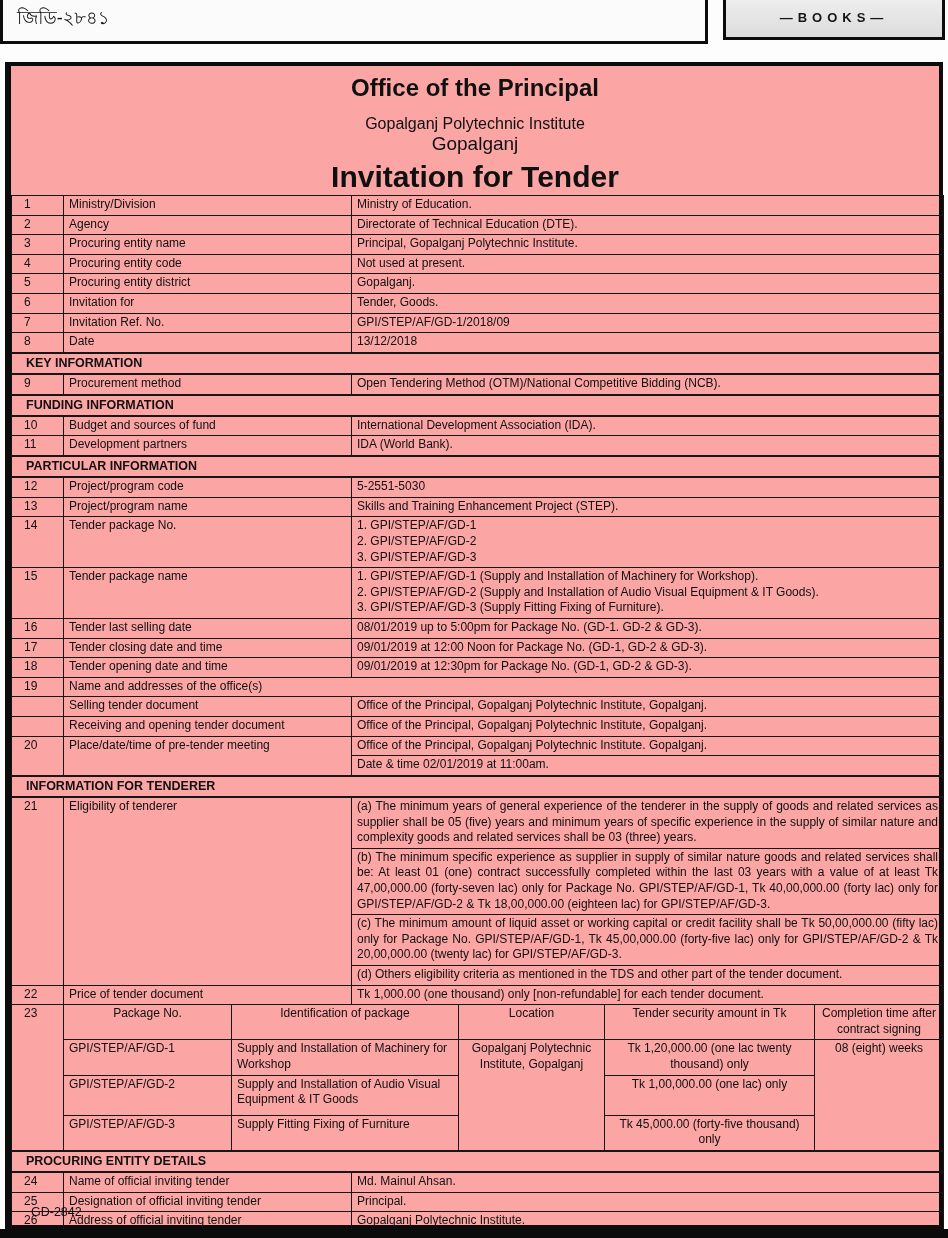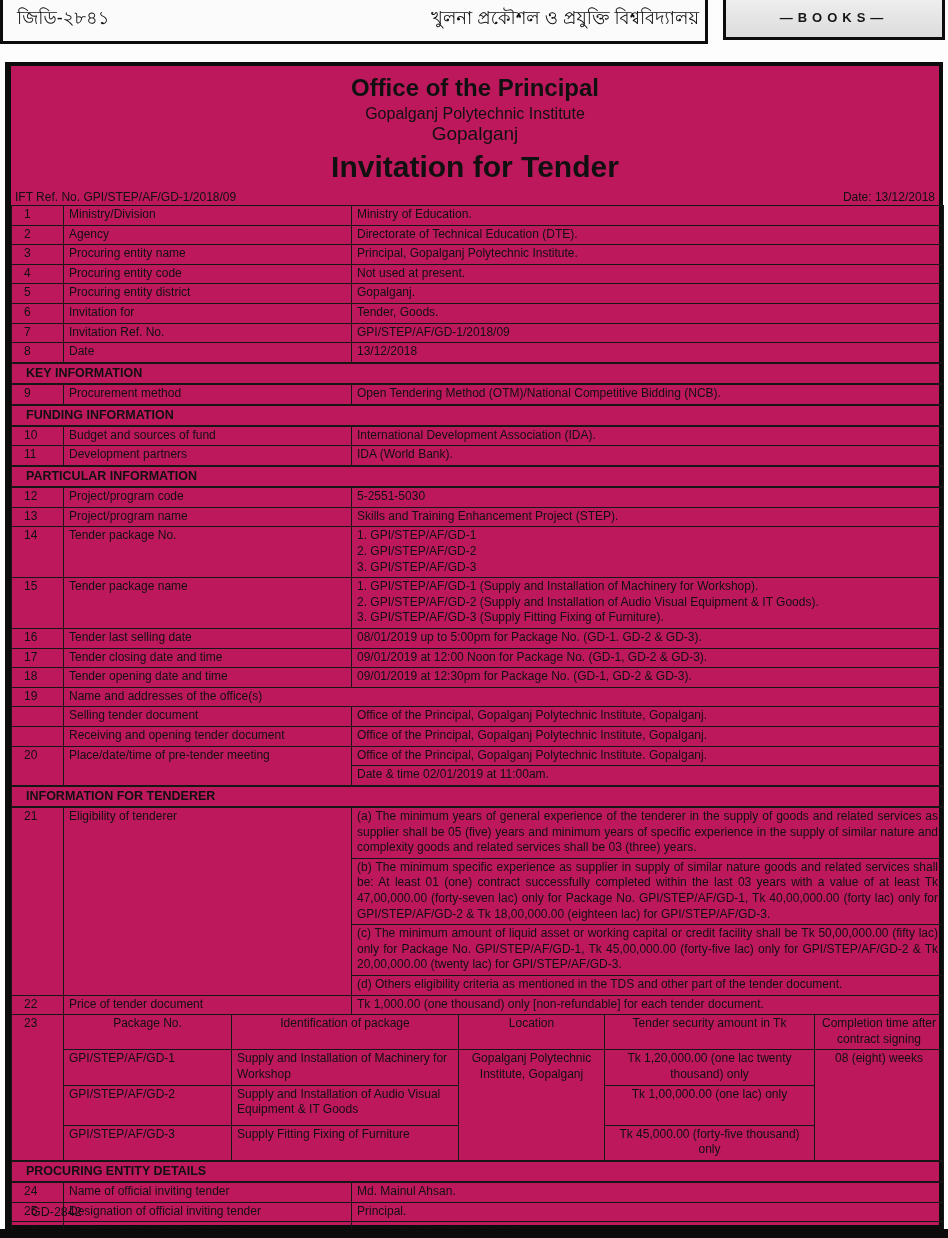--- a/index.html
+++ b/index.html
@@ -19,25 +19,25 @@
     position:absolute; left:723px; top:-16px; width:222px; height:56px;
     border:3px solid #0c0c0c; background:linear-gradient(#f4f4f4,#dcdcdc);
     overflow:hidden; text-align:center;
   }
   .books-script { position:absolute; left:50%; transform:translateX(-50%); top:-16px; }
   .books-text { position:absolute; left:0; right:0; bottom:12px; font-size:13px; letter-spacing:5px; font-weight:bold; color:#161616; }
 
   
   .mainbox {
     position:absolute; left:5px; top:62px; width:938px; height:1167px;
-    border:4px solid #0c0c0c; border-left-width:6px; background:#be185d;
+    border:4px solid #0c0c0c; border-left-width:6px; background:#fca5a5;
   }
   .doc-head { text-align:center; padding-top:8px; }
   .office { font-size:24px; font-weight:bold; }
-  .inst { font-size:16px; margin-top:3px; }
+  .inst { font-size:16px; margin-top:13px; }
   .city { font-size:19px; margin-top:0; }
   .big-title { font-size:30px; font-weight:bold; margin-top:4px; line-height:1.2; }
   .ift-line { display:flex; justify-content:space-between; font-size:12px; padding:5px 4px 1px 4px; }
 
   
   table { width:100%; border-collapse:collapse; table-layout:fixed; }
   td {
     border:1.5px solid #161616; font-size:12px; line-height:1.3;
     padding:1px 5px 2px 5px; vertical-align:top; word-wrap:break-word;
   }
@@ -51,39 +51,34 @@
   .gd-code { position:absolute; left:20px; bottom:6px; font-size:12.5px; }
   .bottom-bar { position:absolute; left:0; top:1229px; width:948px; height:9px; background:#0b0b0b; }
 </style>
 </head>
 <body>
 
 <div class="page">
 
   <div class="topband-left">
     <span class="gd-bn">জিডি-২৮৪১</span>
-    <span class="org-bn">খুলনা প্রকৌশল ও প্রযুক্তি বিশ্ববিদ্যালয়</span>
   </div>
   <div class="topband-right">
     <svg class="books-script" width="140" height="30" viewBox="0 0 140 30">
       <path d="M10 28 C 30 2, 50 30, 70 12 S 110 26, 132 10" fill="none" stroke="#141414" stroke-width="3"></path>
     </svg>
     <div class="books-text">—BOOKS—</div>
   </div>
 
   <div class="mainbox">
     <div class="doc-head">
       <div class="office">Office of the Principal</div>
       <div class="inst">Gopalganj Polytechnic Institute</div>
       <div class="city">Gopalganj</div>
       <div class="big-title">Invitation for Tender</div>
-    </div>
-    <div class="ift-line">
-      <span>IFT Ref. No. GPI/STEP/AF/GD-1/2018/09</span>
-      <span>Date: 13/12/2018</span>
     </div>
 
     <table>
       <colgroup>
         <col style="width:52px">
           <col style="width:168px">
           <col style="width:120px">
         <col style="width:107px">
           <col style="width:146px">
           <col style="width:210px">

